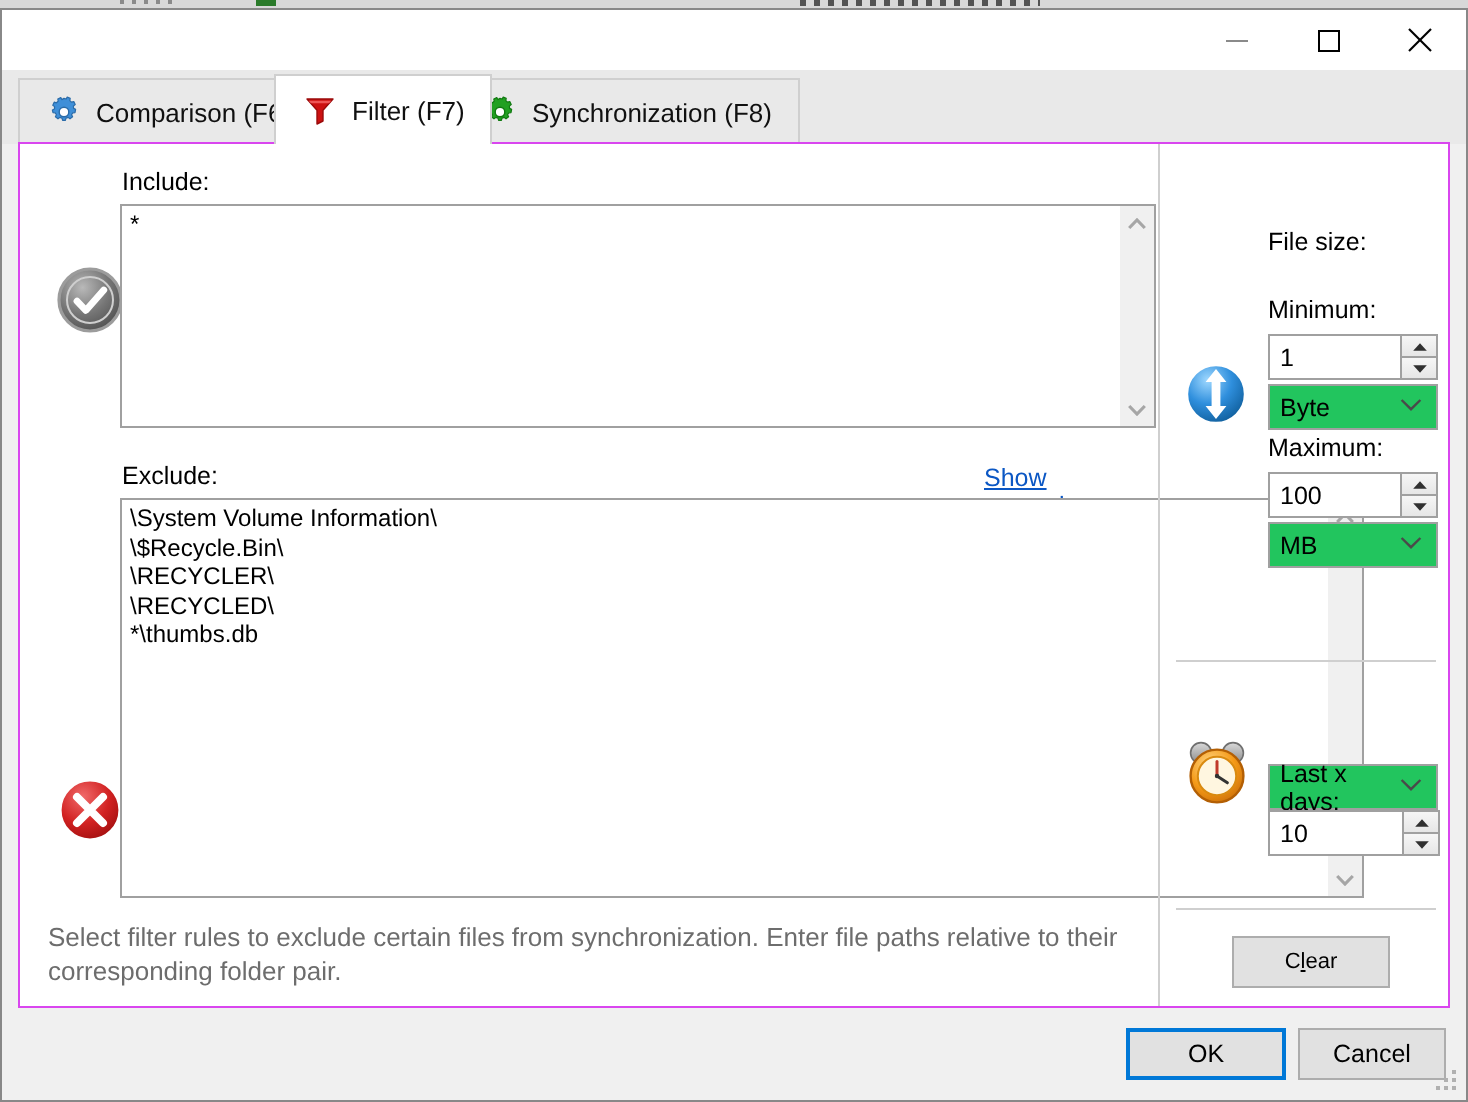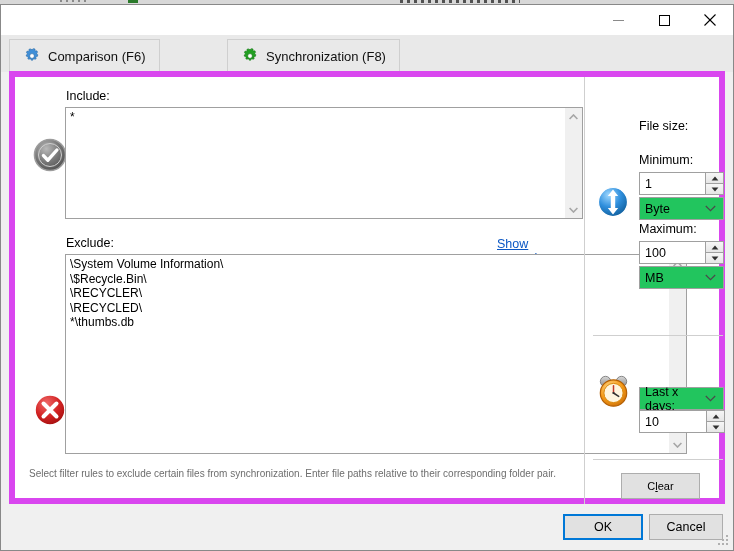--- a/index.html
+++ b/index.html
@@ -144,21 +144,21 @@
   }
 
   
   .content {
     position: absolute;
     left: 8px;
     top: 66px;
     width: 716px;
     height: 433px;
     background: #ffffff;
-    border: 6px solid #d946ef;
+    border: 1px solid #d946ef;
     box-sizing: border-box;
   }
 
   .left-pane {
     position: absolute;
     left: 0; top: 0;
     width: 569px;
     height: 431px;
   }
   .divider-v {
@@ -230,21 +230,21 @@
   .link {
     position: absolute;
     color: #0b57c4;
     text-decoration: underline;
     font-size: 12.5px;
     cursor: pointer;
   }
 
   .helptext {
     position: absolute;
-    font-size: 10px;
+    font-size: 13px;
     color: #6d6d6d;
     line-height: 17px;
   }
 
   
   .hsep {
     position:absolute;
     left: 8px;
     width: 130px;
     height: 1px;
@@ -404,20 +404,29 @@
     <div class="tab" style="left:8px;">
       <span class="ticon">
         <svg width="16" height="16" viewBox="0 0 16 16">
           <path d="M8 1.2l1.1.3.5-1 1.5.7-.2 1.1.9.8 1.1-.3.7 1.5-.9.7.1 1.2 1 .5-.3 1.6-1.1.1-.6 1 .5 1-1.3 1-.9-.7-1.1.4-.3 1.1H7.3l-.3-1.1-1.1-.4-.9.7-1.3-1 .5-1-.6-1-1.1-.1L2.2 7l1-.5.1-1.2-.9-.7.7-1.5 1.1.3.9-.8-.2-1.1 1.5-.7.5 1z" fill="#3f8fd8" stroke="#2a6ba8" stroke-width=".6" stroke-linejoin="round"></path>
           <circle cx="8" cy="8" r="2.4" fill="#ffffff" stroke="#2a6ba8" stroke-width=".7"></circle>
         </svg>
       </span>
       <span>Comparison (F6)</span>
     </div>
 
+    <div class="tab active" style="left:136px;">
+      <span class="ticon">
+        <svg width="16" height="16" viewBox="0 0 16 16">
+          <path d="M1.5 2.5h13l-5 5.6v5.4l-3 1.5V8.1z" fill="#cc1111" stroke="#9a0a0a" stroke-width=".7" stroke-linejoin="round"></path>
+          <path d="M2.4 3.4h11.2l-1 1.2H3.4z" fill="#ee5555"></path>
+        </svg>
+      </span>
+      <span>Filter (F7)</span>
+    </div>
 
     <div class="tab" style="left:226px;">
       <span class="ticon">
         <svg width="16" height="16" viewBox="0 0 16 16">
           <path d="M8 1.2l1.1.3.5-1 1.5.7-.2 1.1.9.8 1.1-.3.7 1.5-.9.7.1 1.2 1 .5-.3 1.6-1.1.1-.6 1 .5 1-1.3 1-.9-.7-1.1.4-.3 1.1H7.3l-.3-1.1-1.1-.4-.9.7-1.3-1 .5-1-.6-1-1.1-.1L2.2 7l1-.5.1-1.2-.9-.7.7-1.5 1.1.3.9-.8-.2-1.1 1.5-.7.5 1z" fill="#22a022" stroke="#117a11" stroke-width=".6" stroke-linejoin="round"></path>
           <circle cx="8" cy="8" r="2.4" fill="#ffffff" stroke="#117a11" stroke-width=".7"></circle>
         </svg>
       </span>
       <span>Synchronization (F8)</span>
     </div>

